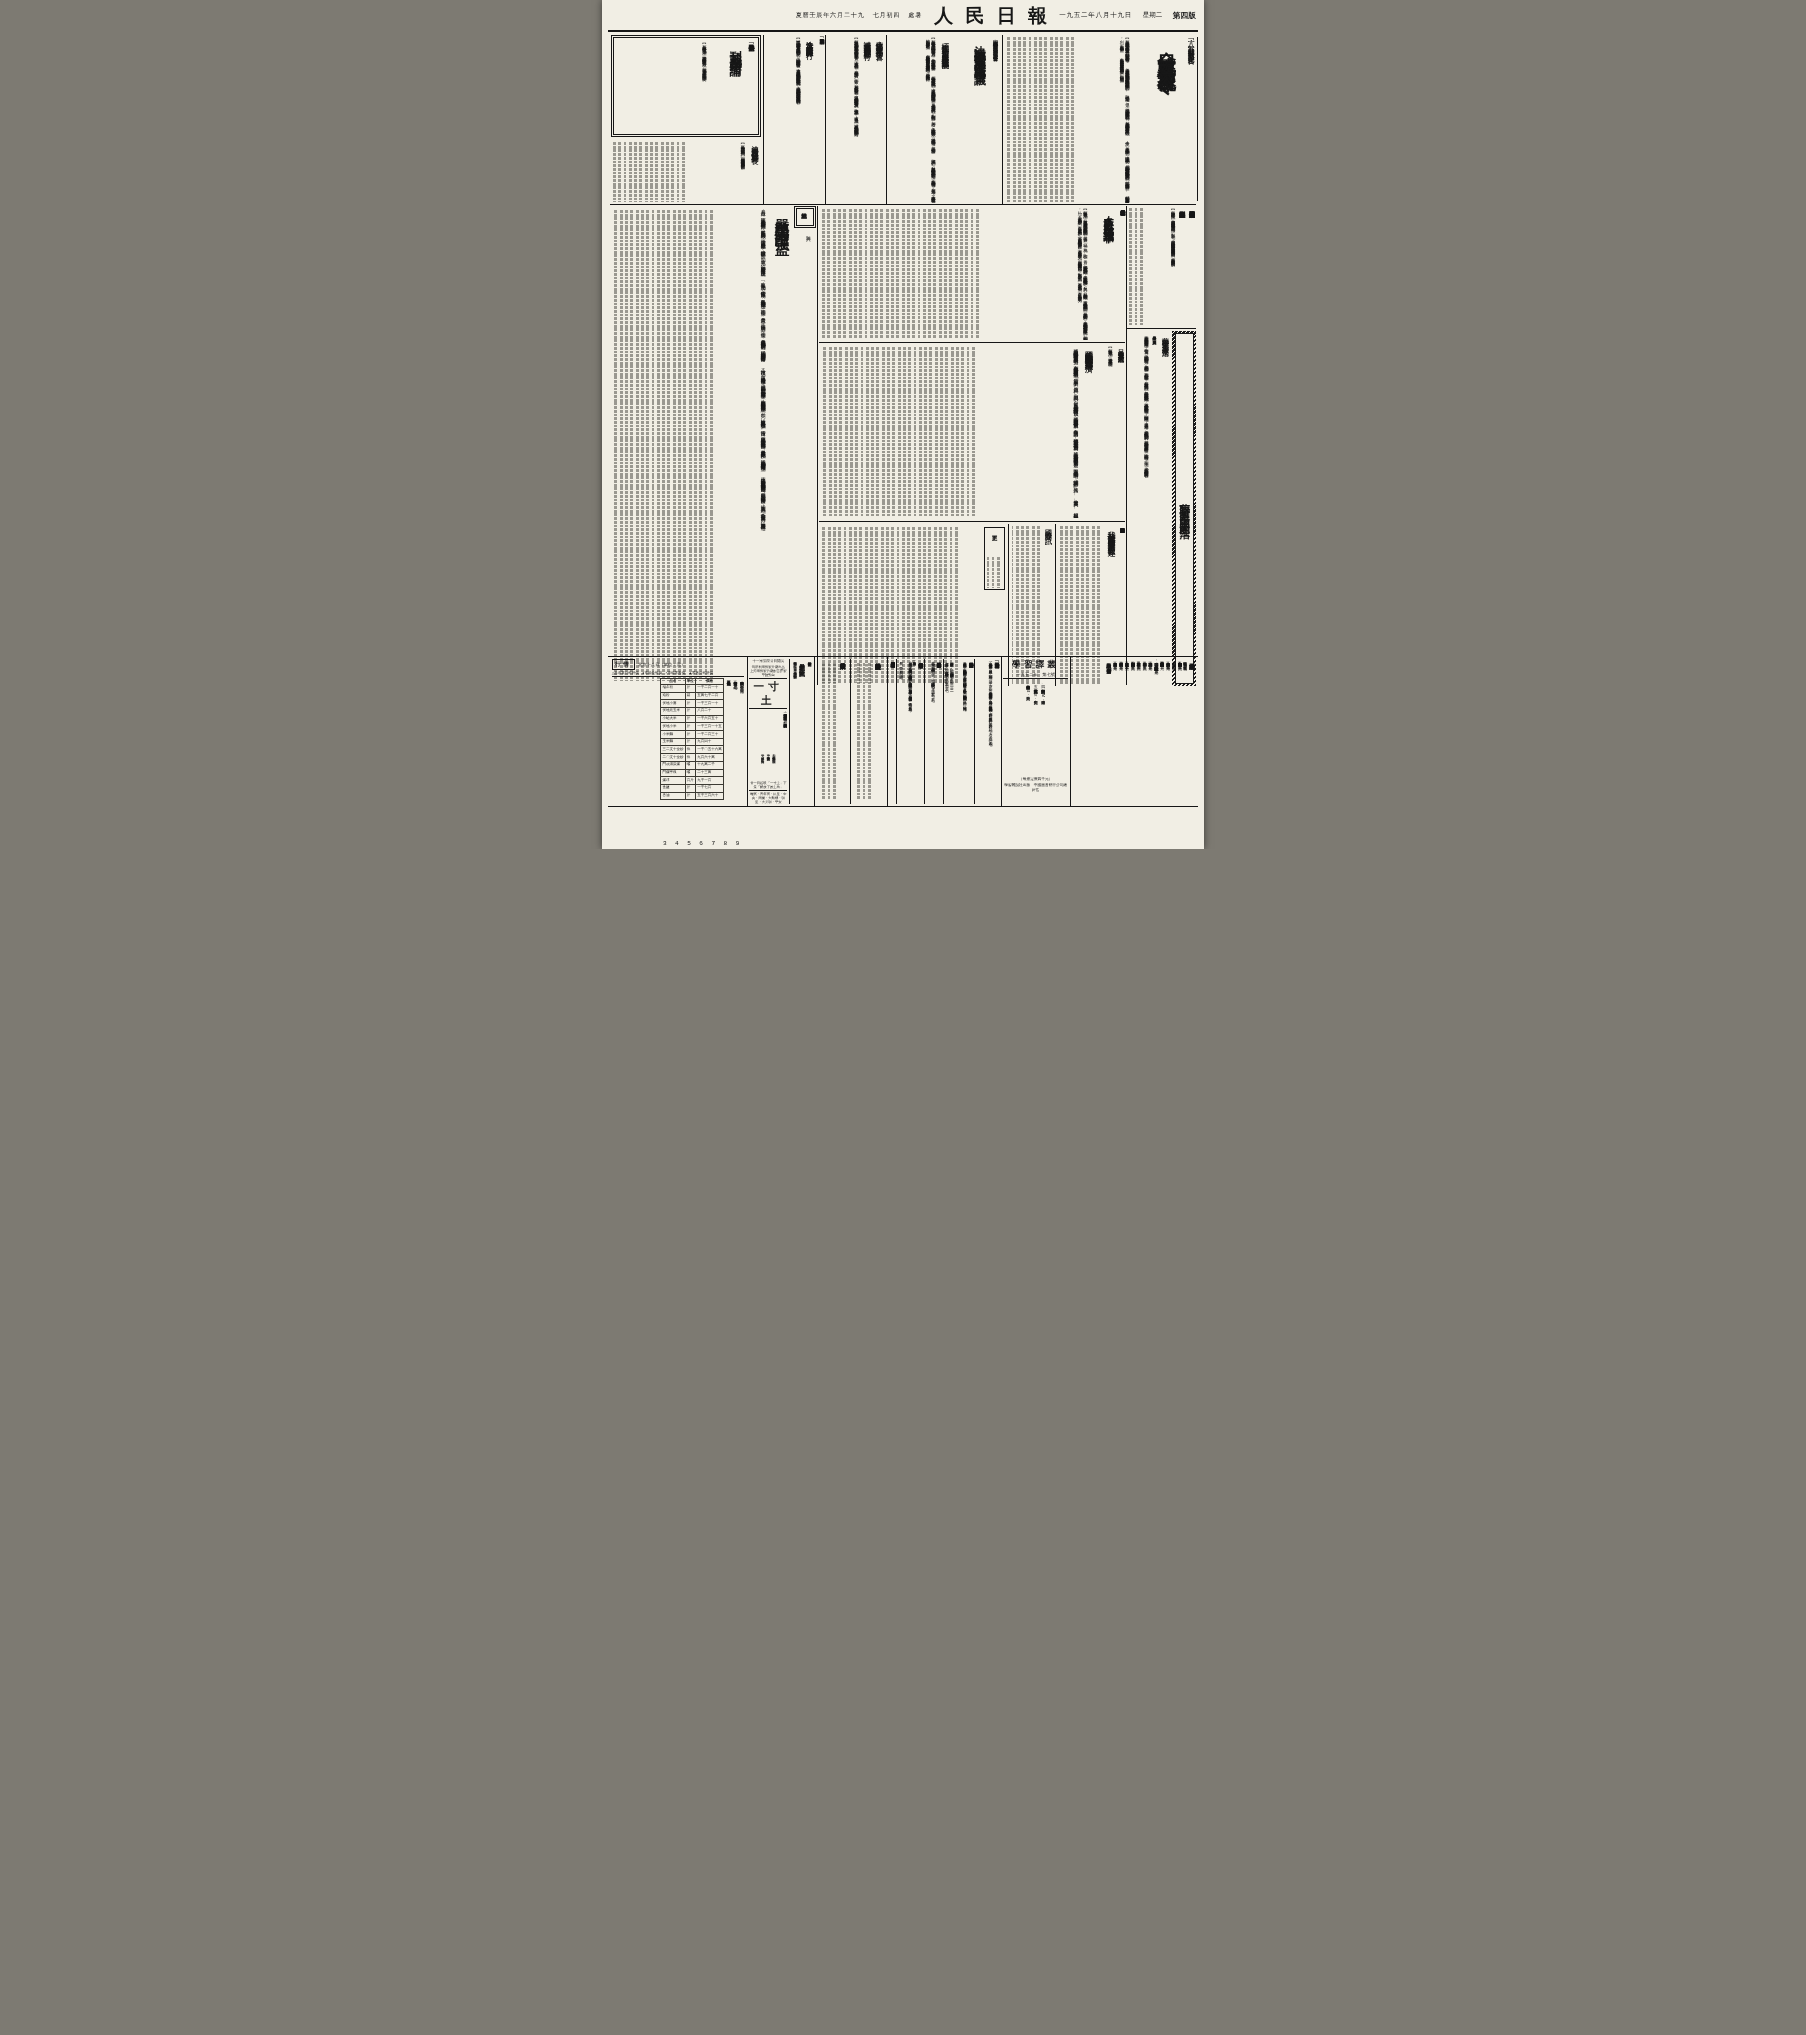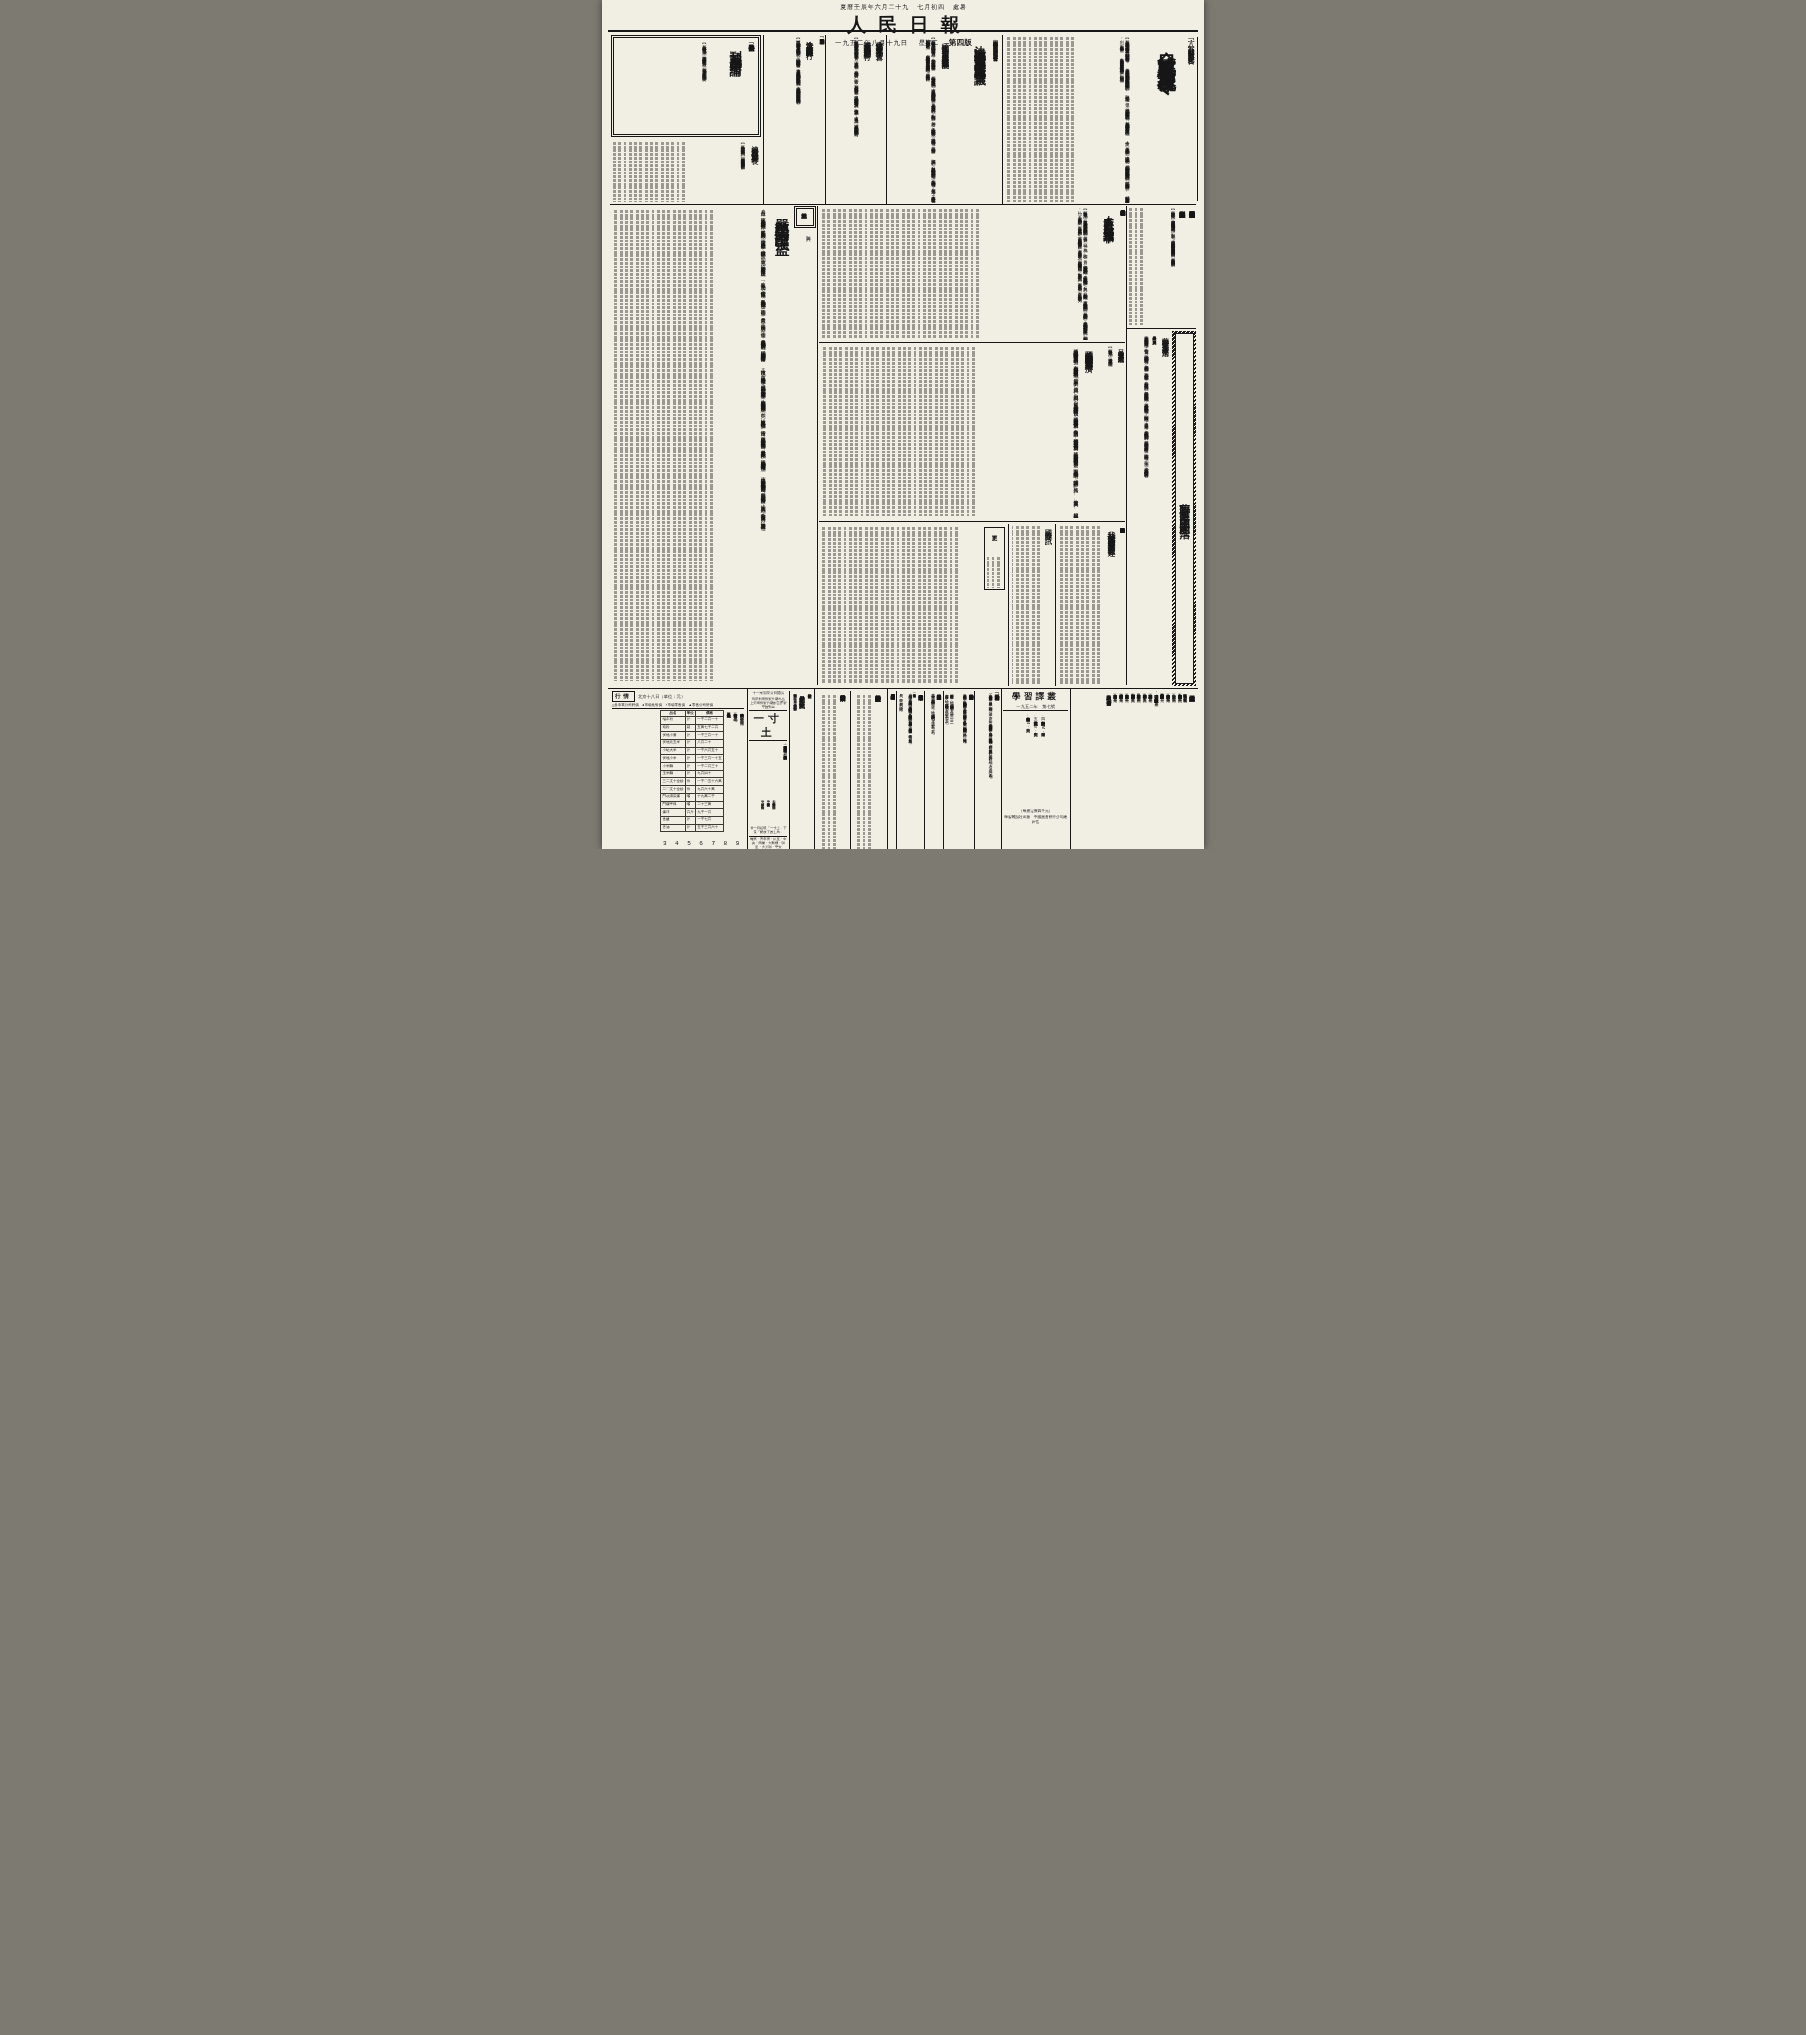--- a/index.html
+++ b/index.html
@@ -26,21 +26,21 @@
   .hrow{display:flex;flex-direction:row-reverse;}
   table.mkt{border-collapse:collapse;font-size:3.5px;line-height:1.1;}
   table.mkt td,table.mkt th{border:0.4px solid #3c3a33;padding:0.4px 1.2px;white-space:nowrap;}
   .small-cap{font-size:3.7px;line-height:1.25;letter-spacing:0.2px;}
 </style>
 </head>
 <body>
 
 <div id="page">
 
-  <div class="abs" style="left:9px;right:8.1px;top:3.3px;height:25px;display:flex;align-items:center;justify-content:space-between;flex-direction:column;">
+  <div class="abs" style="left:9px;right:8.1px;top:3.3px;height:25px;display:flex;align-items:center;justify-content:flex-end;">
     <div style="display:flex;gap:8.1px;font-size:6.1px;letter-spacing:0.8px;">
       <span>夏曆壬辰年六月二十九</span>
       <span>七月初四</span>
       <span>處暑</span>
     </div>
     <div style="font-size:19px;font-weight:900;letter-spacing:12.2px;text-indent:12.2px;">人民日報</div>
     <div style="display:flex;gap:10.6px;align-items:center;">
       <span style="font-size:6.5px;letter-spacing:0.8px;">一九五二年八月十九日</span>
       <span style="font-size:6.5px;">星期二</span>
       <span style="font-size:7.7px;font-weight:700;">第四版</span>
@@ -163,21 +163,21 @@
         <div class="banner-inner">
           <span class="v bold" style="font-size:10.6px;letter-spacing:2.4px;">蘇聯和人民民主國家的生活</span>
         </div>
       </div>
       <div class="abs v bold" style="right:26px;top:0.8px;height:100%;width:11.4px;font-size:7px;letter-spacing:1.6px;">蘇聯大學生暑假生活</div>
       <div class="abs v" style="right:39px;top:1.6px;height:100%;width:6.5px;font-size:3.9px;">莫斯科大學四年級學生　奧麗加・淑拉夫列娃</div>
       <div class="abs v bd" style="right:47px;top:0.8px;bottom:0.8px;left:0;">共青團委員會每天收到全國各個角落寄來的信，在這些信裏，同學們講他們目前在什麼地方，如何過他們的暑假，看到了些什麼新的事物，有些什麼有趣的會見與認識。每一個同學都爭取以優異的成績回到大學。地質學生小組以莫斯科大學的同學爲領導，到山區繪製地圖，進行了大規模考察，把考察的結果作爲行動觀測的資料。數百個同學到「伊里奇遺訓」集體農莊去幫忙，硏究合理的輪種。到了晚上，學生們爲農莊舉辦有趣的演講和報吿。</div>
     </div>
   </div>
 
-  <div class="abs" style="left:5.7px;right:5.7px;top:688px;height:188px;border-top:1.2px solid #161616;border-bottom:1.2px solid #161616;box-sizing:border-box;">
+  <div class="abs" style="left:5.7px;right:5.7px;top:656px;height:151px;border-top:1.2px solid #161616;border-bottom:1.2px solid #161616;box-sizing:border-box;">
 
     <div class="adbox" style="left:462px;right:0;">
       <div class="hrow" style="height:100%;gap:1.2px;">
         <div class="v bold" style="font-size:5.7px;height:100%;">中國共產黨黨章</div>
         <div class="v" style="font-size:3.7px;height:100%;">袖珍精裝本四千七百元　三十二開平裝本九百元</div>
         <div id="bookitems" class="hrow" style="gap:1.2px;height:100%;">
             <div class="v" style="font-size: 3.9px; height: 100%; line-height: 1.2;">中國共產黨黨章敎材（修訂本）中共中央華北局黨校敎務處編　四千八百元</div>
             <div class="v" style="font-size: 3.9px; height: 100%; line-height: 1.2;">論黨（劉少奇著）　三千四百元</div>
             <div class="v" style="font-size: 3.9px; height: 100%; line-height: 1.2;">論共產黨員的修養（劉少奇著）　四千五百元</div>
             <div class="v" style="font-size: 3.9px; height: 100%; line-height: 1.2;">在三反五反勝利的基礎上加强整黨建黨工作（安子文）（活葉文選第五五號）　二百元</div>

